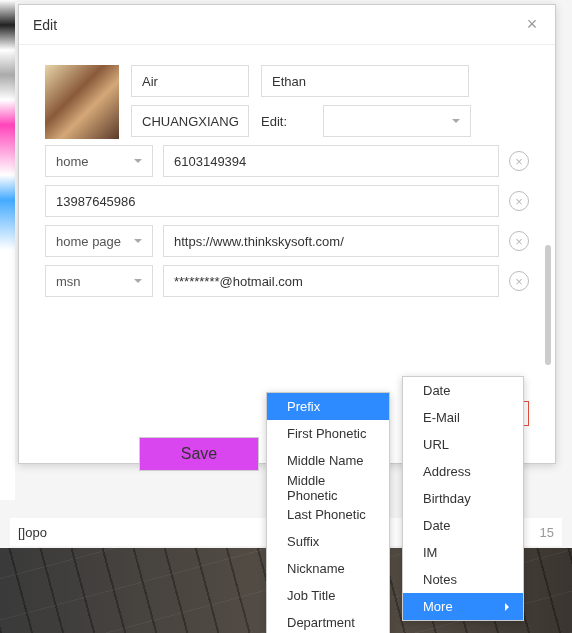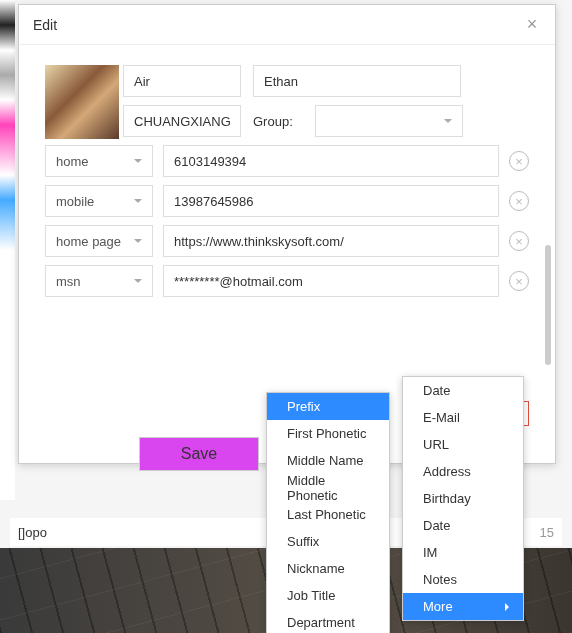--- a/index.html
+++ b/index.html
@@ -7,21 +7,21 @@
 .bg-photos{position:absolute;left:0;top:0;width:15px;height:500px;background:linear-gradient(180deg,#fff 0,#222 5%,#fff 10%,#aaa 15%,#fff 20%,#f4b 25%,#fff 35%,#4af 40%,#fff 50%)}
 .contact-row{position:absolute;left:10px;top:518px;right:10px;height:28px;background:#fff;display:flex;align-items:center;padding:0 8px;color:#333}
 .contact-row .time{margin-left:auto;color:#999}
 .bg-img{position:absolute;left:0;top:548px;right:0;height:85px;background:linear-gradient(90deg,#3a3a3a,#4a4540 30%,#5a5248 60%,#3a3530);overflow:hidden}
 .bg-img::before{content:"";position:absolute;inset:0;background:repeating-linear-gradient(75deg,rgba(0,0,0,.3) 0 2px,transparent 2px 30px),repeating-linear-gradient(-15deg,rgba(255,255,255,.05) 0 1px,transparent 1px 40px)}
 .modal{position:absolute;left:18px;top:4px;width:538px;height:460px;background:#fff;border:1px solid #ccc;box-shadow:0 2px 8px rgba(0,0,0,.15)}
 .modal-header{height:40px;display:flex;align-items:center;padding:12px 14px;border-bottom:1px solid #eee}
 .modal-title{color:#333;font-size:14px}
 .close-x{margin-left:auto;width:18px;height:18px;display:flex;align-items:center;justify-content:center;color:#999;cursor:pointer;font-size:18px}
 .modal-body{padding:20px 26px;position:relative}
-.top-row{display:flex;gap:4px;margin-bottom:6px}
+.top-row{display:flex;gap:12px;margin-bottom:6px}
 .avatar{width:74px;height:74px;background:linear-gradient(135deg,#e8d4a8 0%,#8a5a3a 40%,#d4a878 60%,#5a3a2a 100%);flex-shrink:0}
 .name-grid{display:flex;flex-direction:column;gap:8px;flex:1}
 .name-row{display:flex;gap:12px}
 .inp{height:32px;border:1px solid #ddd;padding:0 10px;color:#333;font-size:13px;outline:none}
 .w1{width:118px}
 .w2{width:208px}
 .grp-label{width:50px;display:flex;align-items:center;color:#333}
 .select-box{height:32px;border:1px solid #ddd;width:148px;display:flex;align-items:center;padding:0 8px;position:relative;cursor:pointer}
 .select-box::after{content:"";position:absolute;right:10px;top:13px;border:4px solid transparent;border-top-color:#aaa}
 .fields{}
@@ -61,38 +61,35 @@
   <div class="modal-body">
     <div class="top-row">
       <div class="avatar"></div>
       <div class="name-grid">
         <div class="name-row">
           <input class="inp w1" value="Air" style="">
           <input class="inp w2" value="Ethan" style="">
         </div>
         <div class="name-row">
           <input class="inp w1" value="CHUANGXIANG" style="">
-          <div class="grp-label">Group:</div>
+          <div class="grp-label">Edit:</div>
           <div class="select-box"></div>
         </div>
       </div>
     </div>
 
     <div class="fields">
       <div class="field-row">
         <div class="type-sel">
             <span>home</span>
           </div>
         <input class="val-inp" value="6103149394" style="">
         <div class="del-btn">×</div>
       </div>
       <div class="field-row">
-        <div class="type-sel">
-            <span>mobile</span>
-          </div>
         <input class="val-inp" value="13987645986" style="">
         <div class="del-btn">×</div>
       </div>
       <div class="field-row">
         <div class="type-sel">
             <span>home page</span>
           </div>
         <input class="val-inp" value="https://www.thinkskysoft.com/" style="">
         <div class="del-btn">×</div>
       </div>

